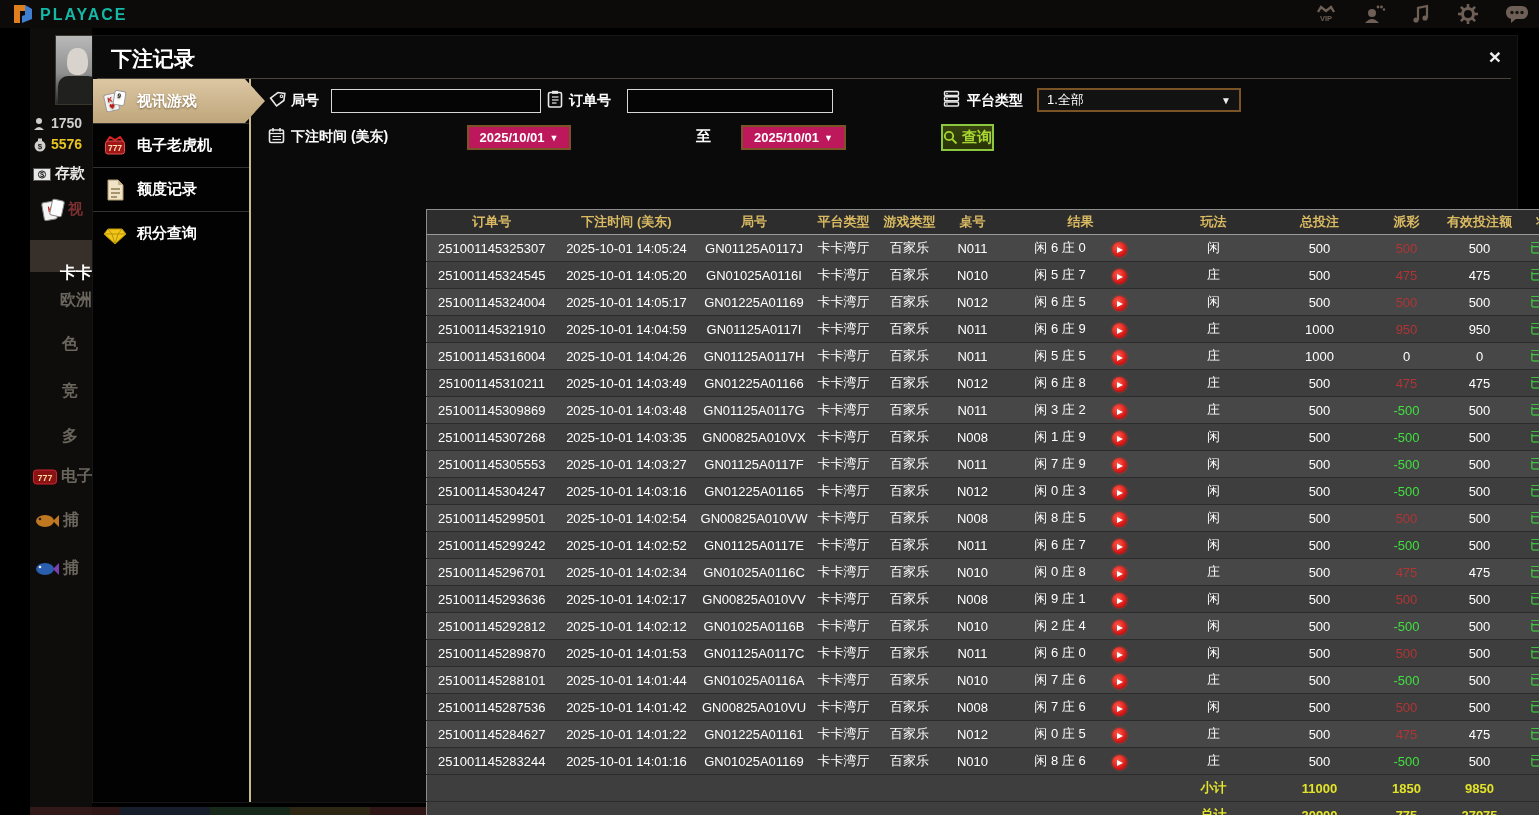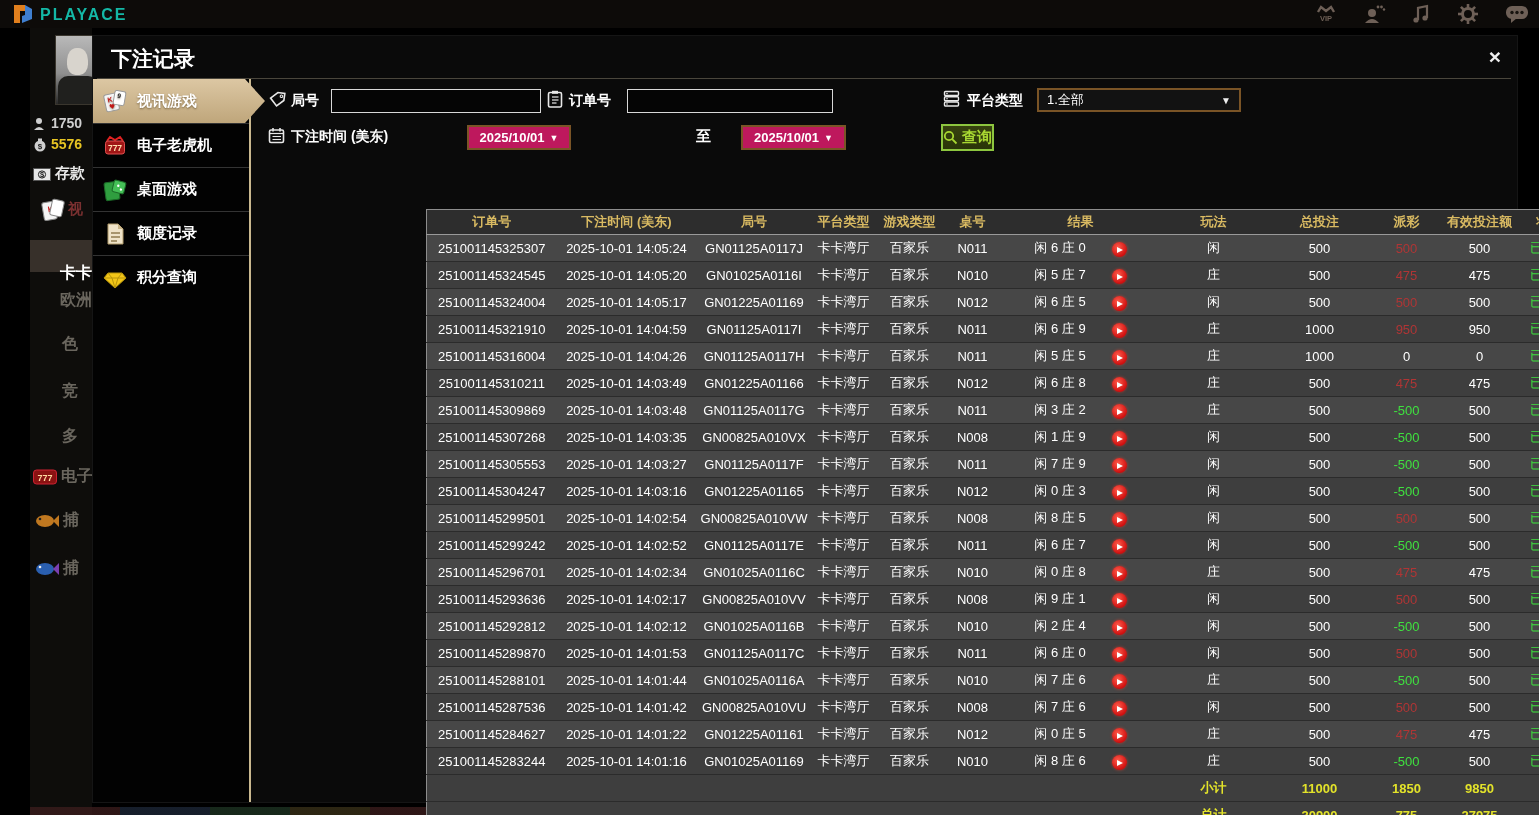--- a/index.html
+++ b/index.html
@@ -222,31 +222,20 @@
       </div>
       <div class="tab">
         <span class="ticon">
           <svg width="24" height="24" viewBox="0 0 24 24">
               <polyline points="4,7 7,3 12,6 17,3 20,7" fill="none" stroke="#d22" stroke-width="2"></polyline>
               <rect x="2.5" y="7" width="19" height="13" rx="2.5" fill="#a01616" stroke="#e05050"></rect>
               <text x="12" y="17" text-anchor="middle" font-size="8.5" font-weight="bold" fill="#ffe2b0" font-family="Liberation Sans,sans-serif">777</text>
             </svg>
         </span>
         <span>电子老虎机</span>
-      </div>
-      <div class="tab">
-        <span class="ticon">
-          <svg width="24" height="24" viewBox="0 0 24 24">
-              <rect x="2" y="4" width="14" height="18" rx="2" fill="#2f9e3f" stroke="#1c6b28" transform="rotate(-8 9 13)"></rect>
-              <rect x="10" y="3" width="12" height="12" rx="2" fill="#45c057" stroke="#1c6b28" transform="rotate(14 16 9)"></rect>
-              <circle cx="15" cy="8" r="1.2" fill="#fff" transform="rotate(14 16 9)"></circle>
-              <circle cx="18.5" cy="11" r="1.2" fill="#fff" transform="rotate(14 16 9)"></circle>
-            </svg>
-        </span>
-        <span>桌面游戏</span>
       </div>
       <div class="tab">
         <span class="ticon">
           <svg width="24" height="24" viewBox="0 0 24 24">
               <path d="M5 2 h10 l5 5 v15 h-15 z" fill="#efe3c8" stroke="#b09a6a"></path>
               <polygon points="15,2 15,7 20,7" fill="#c8b488"></polygon>
               <line x1="8" y1="11" x2="17" y2="11" stroke="#8a7347" stroke-width="1.4"></line>
               <line x1="8" y1="15" x2="17" y2="15" stroke="#8a7347" stroke-width="1.4"></line>
               <line x1="8" y1="19" x2="14" y2="19" stroke="#8a7347" stroke-width="1.4"></line>
             </svg>

